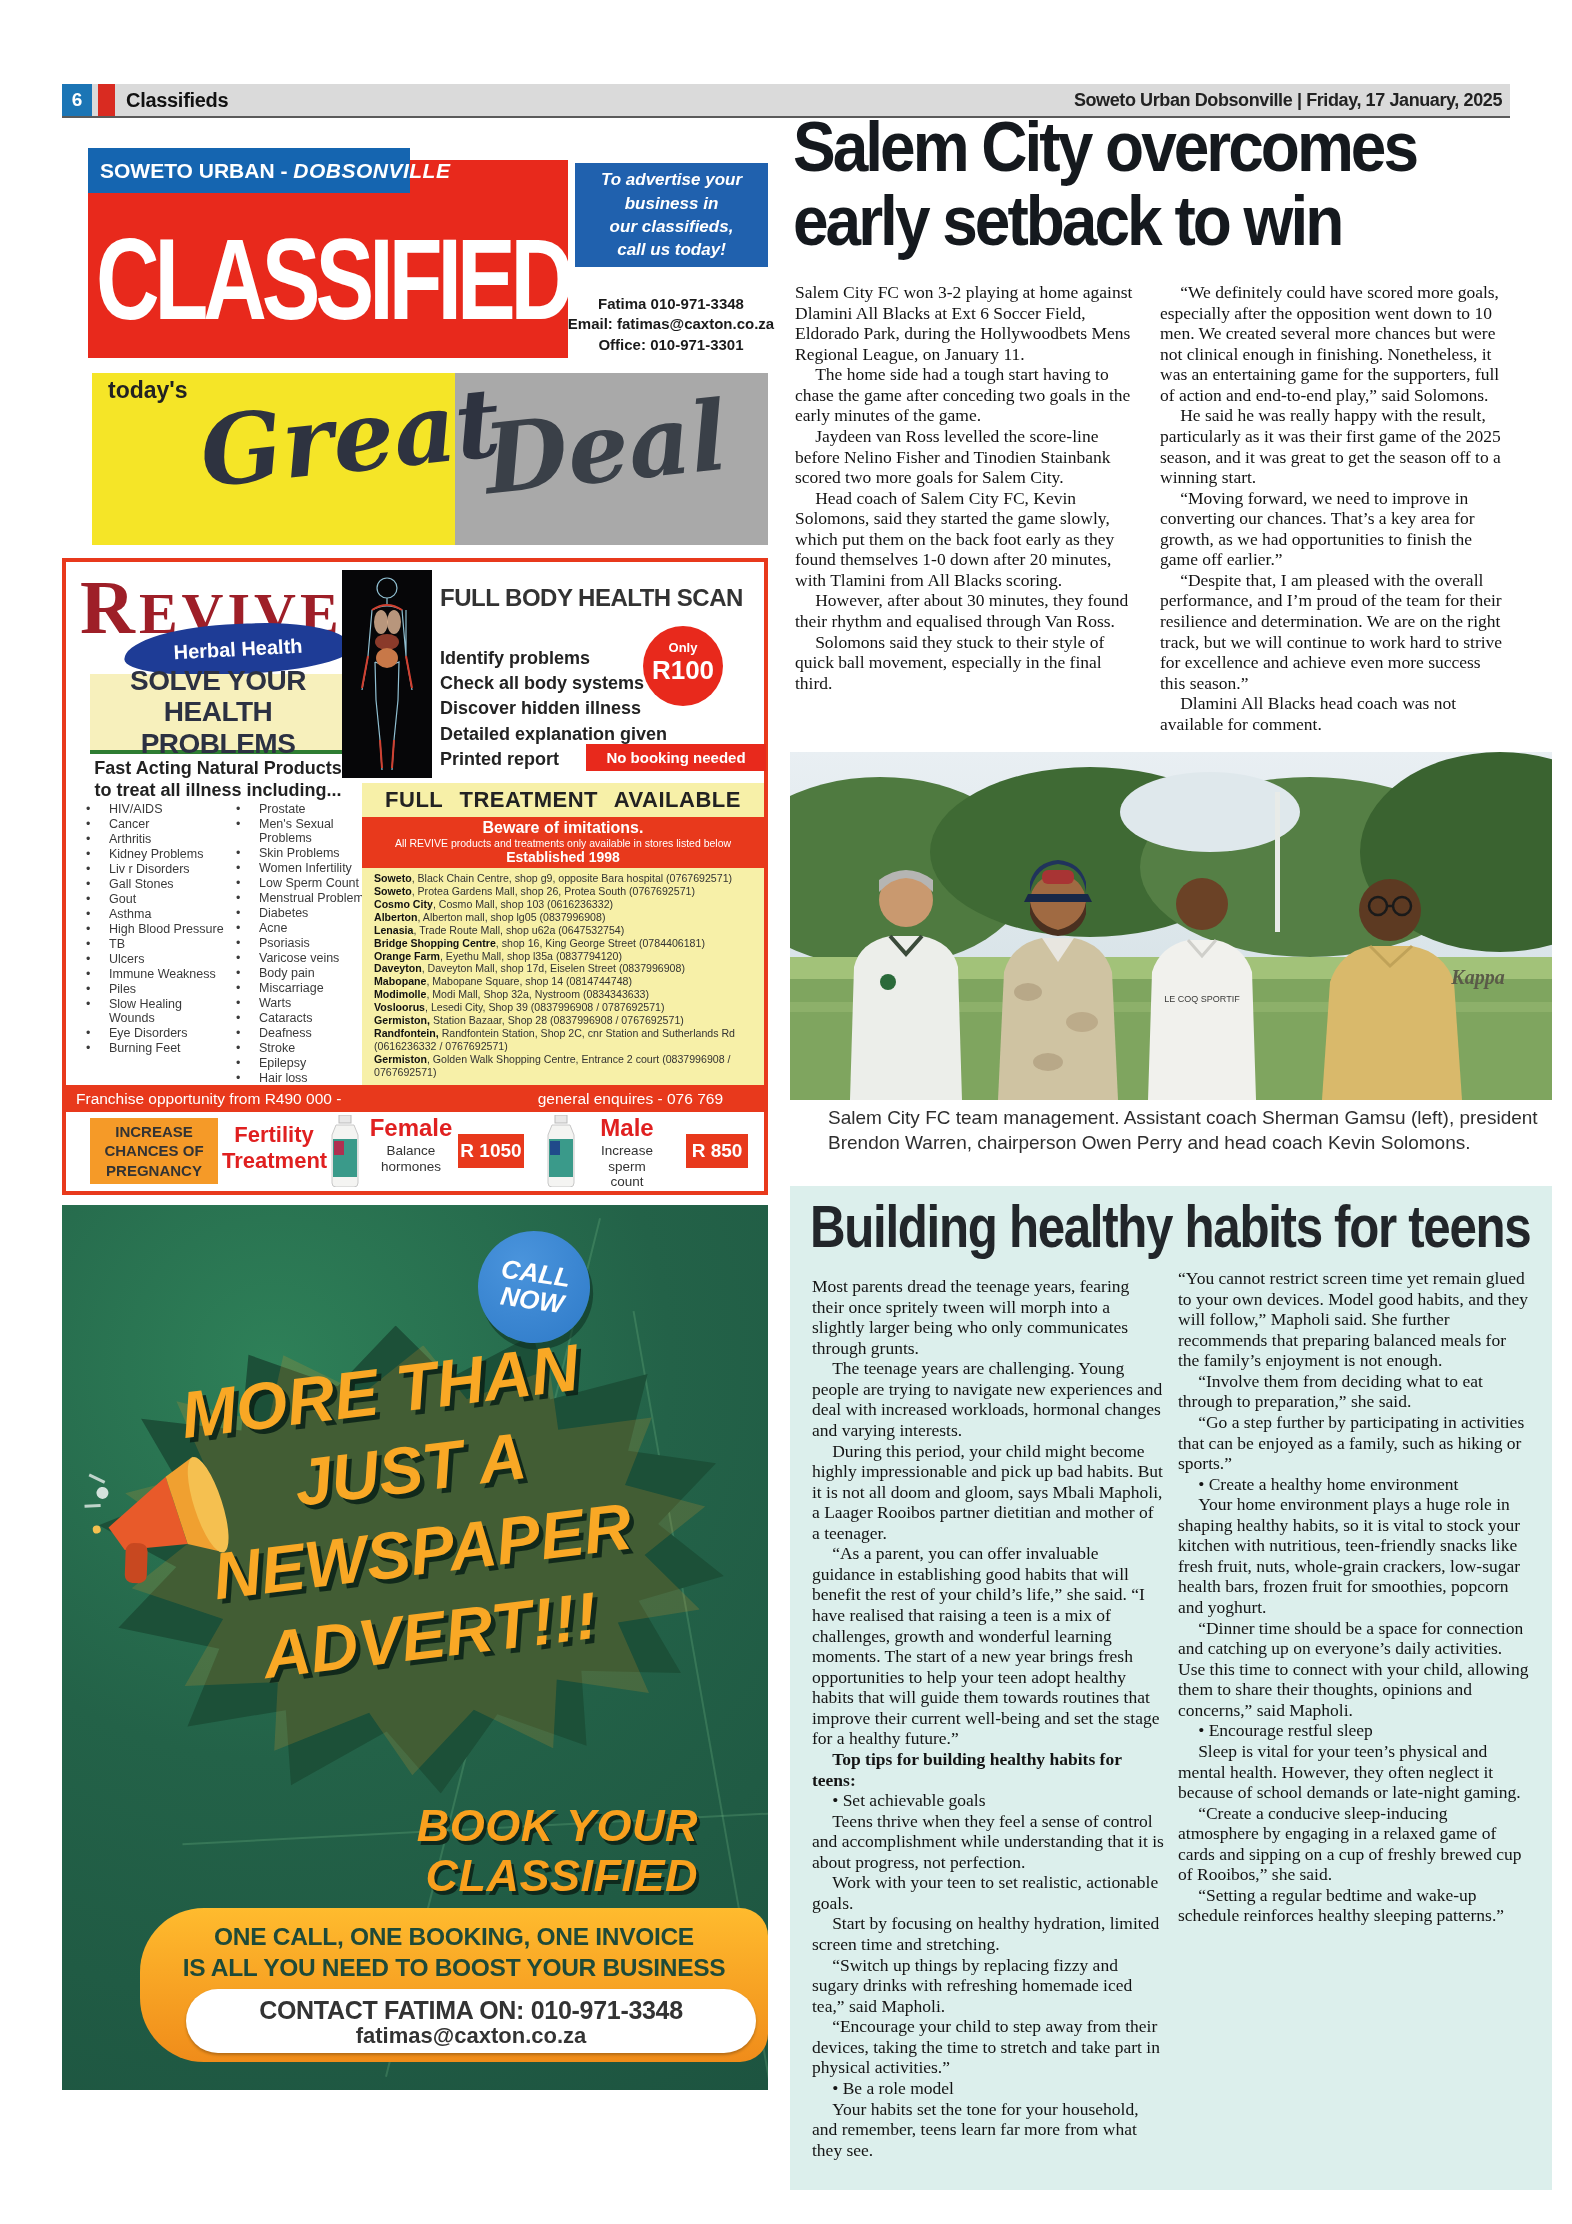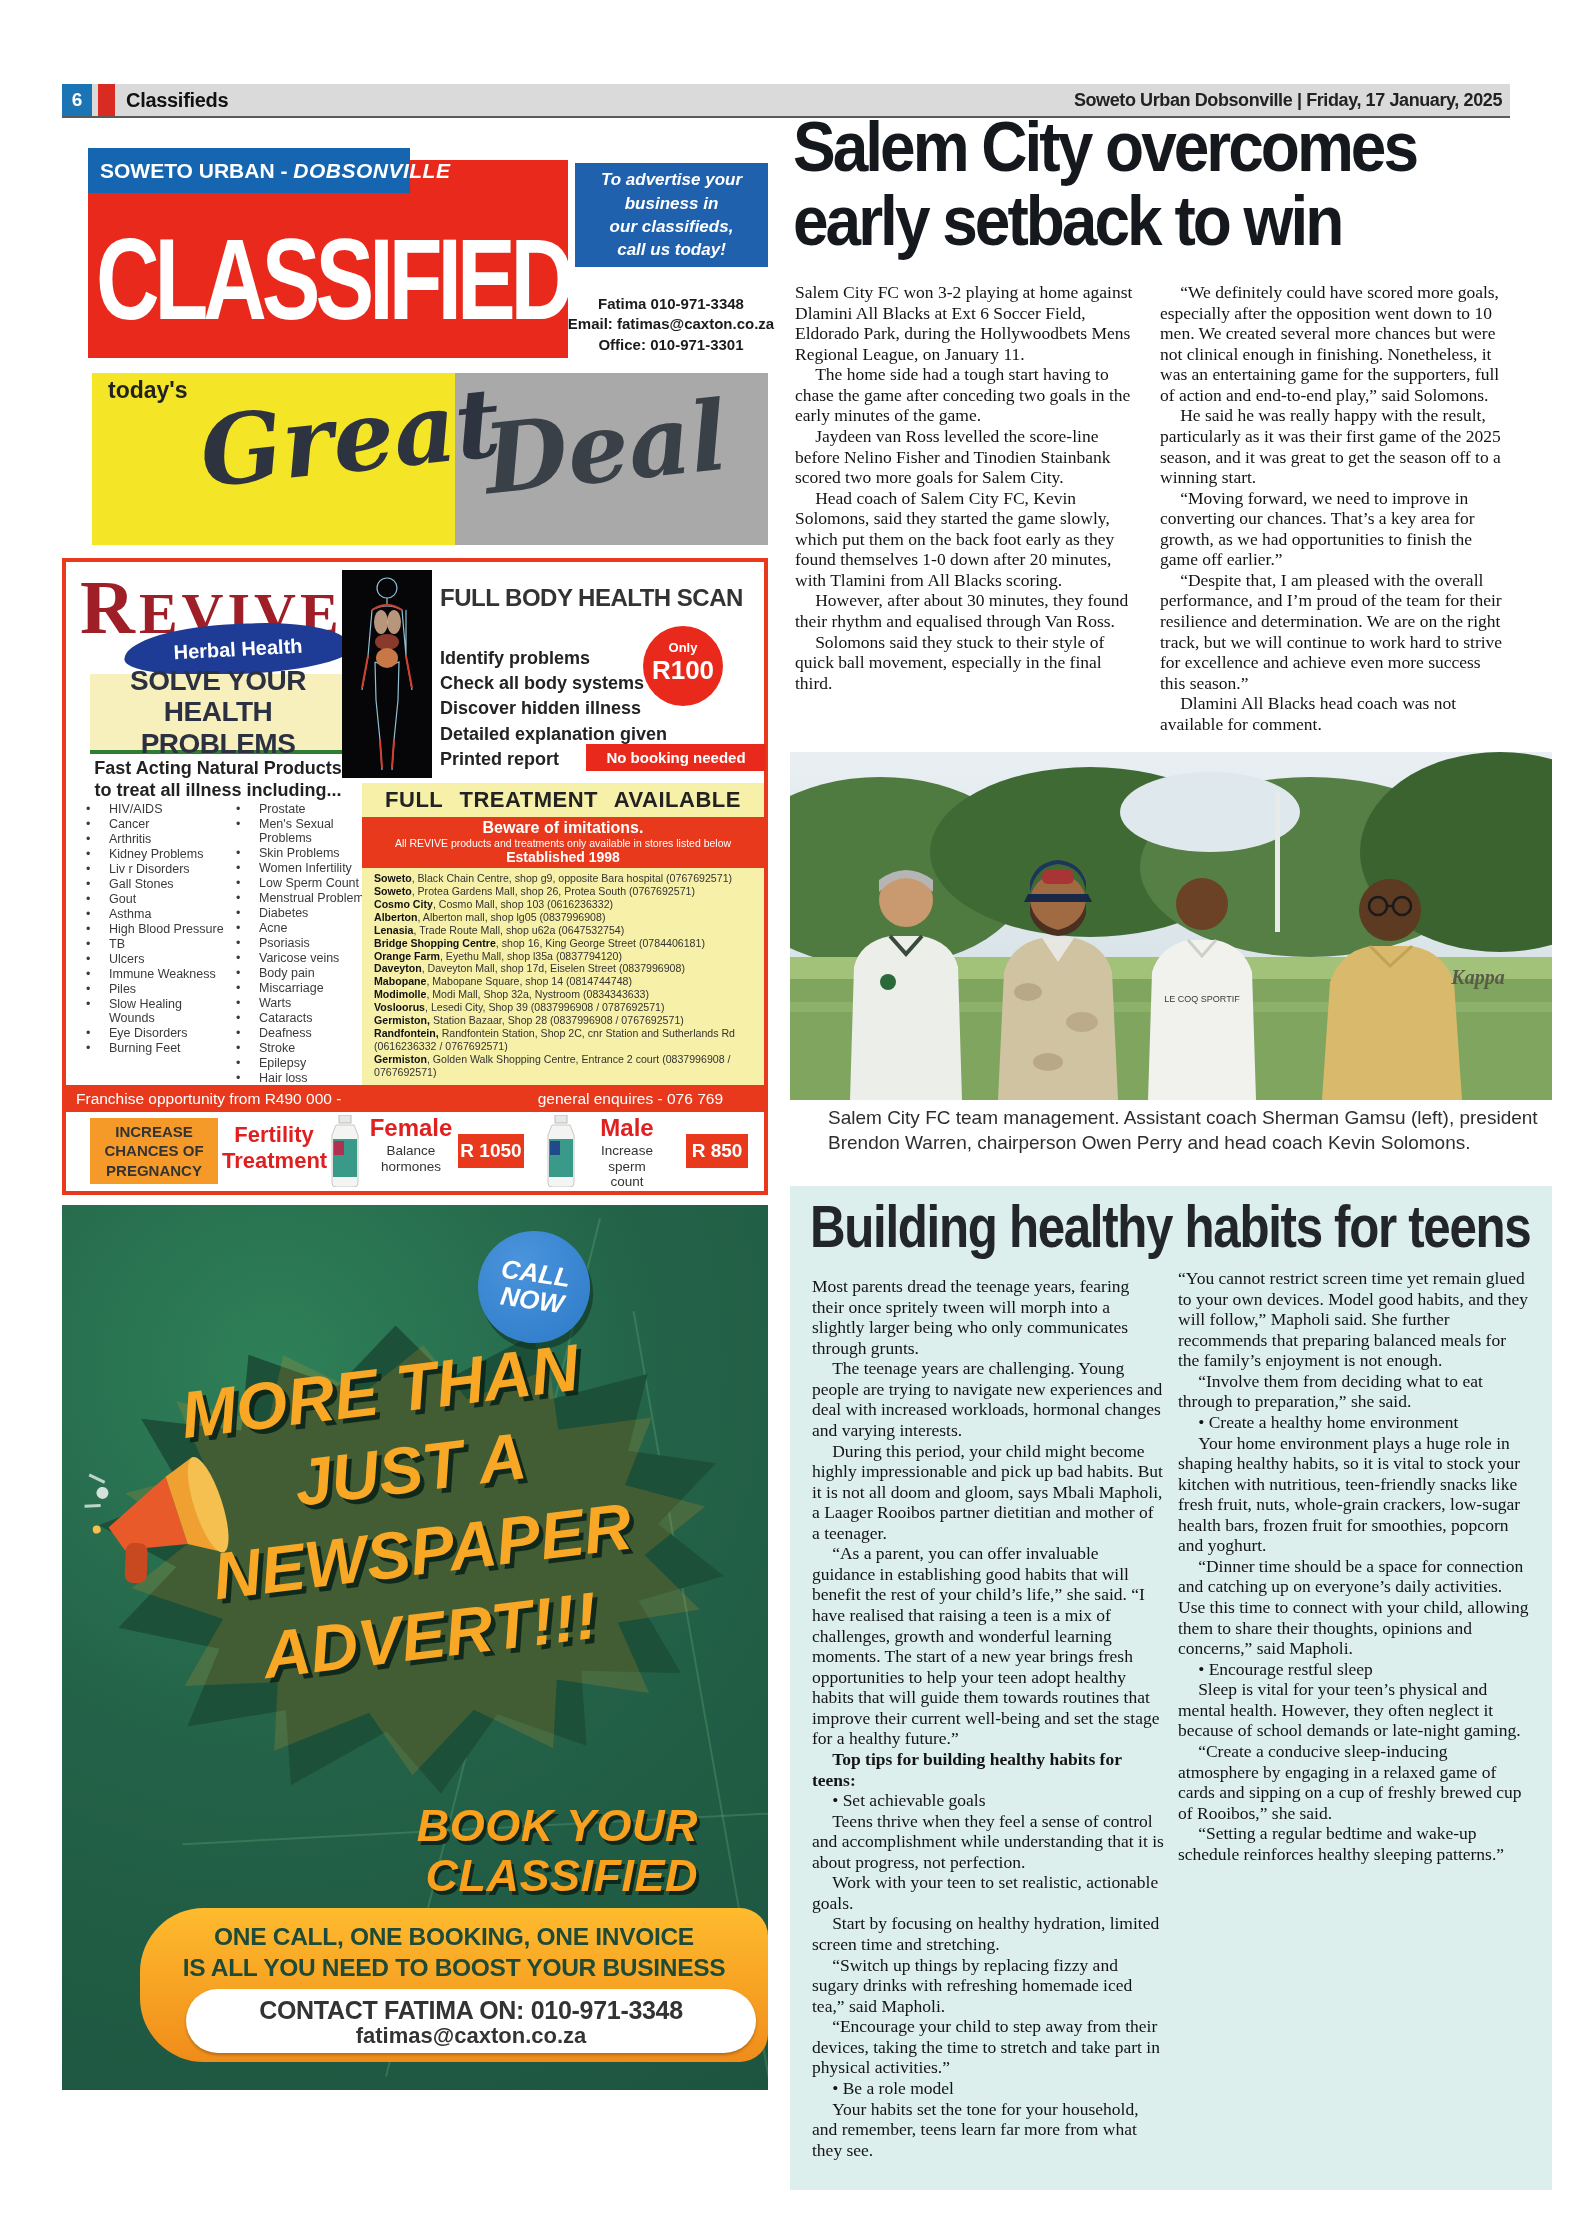--- a/index.html
+++ b/index.html
@@ -439,20 +439,21 @@
         <p class="p">Work with your teen to set realistic, actionable goals.</p>
         <p class="p">Start by focusing on healthy hydration, limited screen time and stretching.</p>
         <p class="p">“Switch up things by replacing fizzy and sugary drinks with refreshing homemade iced tea,” said Mapholi.</p>
         <p class="p">“Encourage your child to step away from their devices, taking the time to stretch and take part in physical activities.”</p>
         <p class="p">• Be a role model</p>
         <p class="p">Your habits set the tone for your household, and remember, teens learn far more from what they see.</p>
       </div>
     <div class="col teens-c2">
         <p class="p first">“You cannot restrict screen time yet remain glued to your own devices. Model good habits, and they will follow,” Mapholi said. She further recommends that preparing balanced meals for the family’s enjoyment is not enough.</p>
         <p class="p">“Involve them from deciding what to eat through to preparation,” she said.</p>
+        <p class="p">“Go a step further by participating in activities that can be enjoyed as a family, such as hiking or sports.”</p>
         <p class="p">• Create a healthy home environment</p>
         <p class="p">Your home environment plays a huge role in shaping healthy habits, so it is vital to stock your kitchen with nutritious, teen-friendly snacks like fresh fruit, nuts, whole-grain crackers, low-sugar health bars, frozen fruit for smoothies, popcorn and yoghurt.</p>
         <p class="p">“Dinner time should be a space for connection and catching up on everyone’s daily activities. Use this time to connect with your child, allowing them to share their thoughts, opinions and concerns,” said Mapholi.</p>
         <p class="p">• Encourage restful sleep</p>
         <p class="p">Sleep is vital for your teen’s physical and mental health. However, they often neglect it because of school demands or late-night gaming.</p>
         <p class="p">“Create a conducive sleep-inducing atmosphere by engaging in a relaxed game of cards and sipping on a cup of freshly brewed cup of Rooibos,” she said.</p>
         <p class="p">“Setting a regular bedtime and wake-up schedule reinforces healthy sleeping patterns.”</p>
       </div>
   </div>
 

